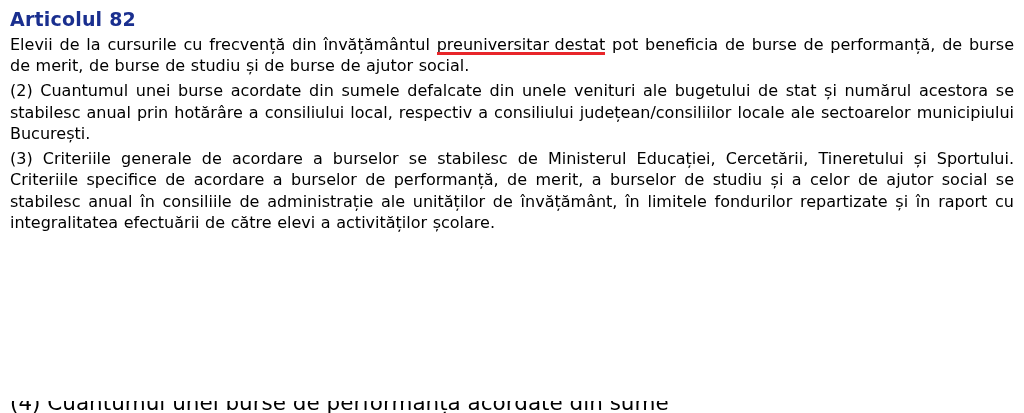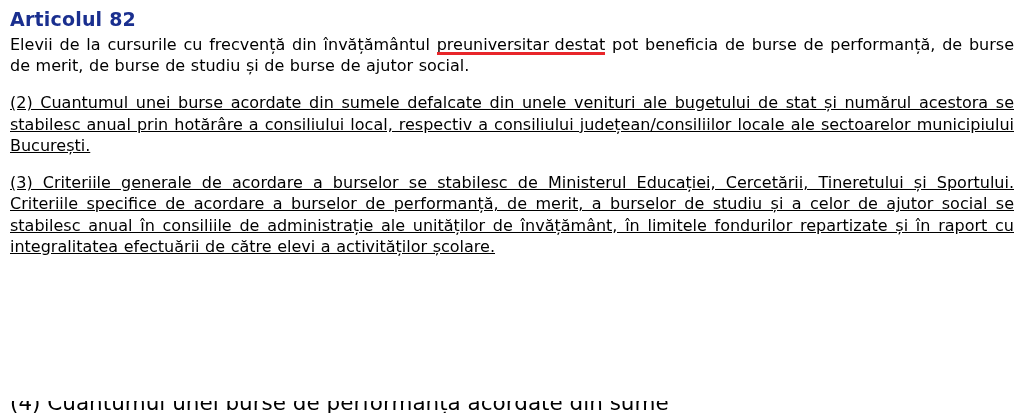--- a/index.html
+++ b/index.html
@@ -31,22 +31,21 @@
   .para {
     font-size: 16px;
     color: #000000;
     line-height: 1.33;
     text-align: justify;
     text-justify: inter-word;
     margin: 0;
     word-spacing: 0.5px;
   }
   .para + .para {
-    margin-top: 16px;
-    text-decoration: underline;
+    margin-top: 4px;
   }
   .u-seg {
     position: relative;
     display: inline-block;
   }
   .u-seg::after {
     content: "";
     position: absolute;
     left: 0;
     right: 0;

